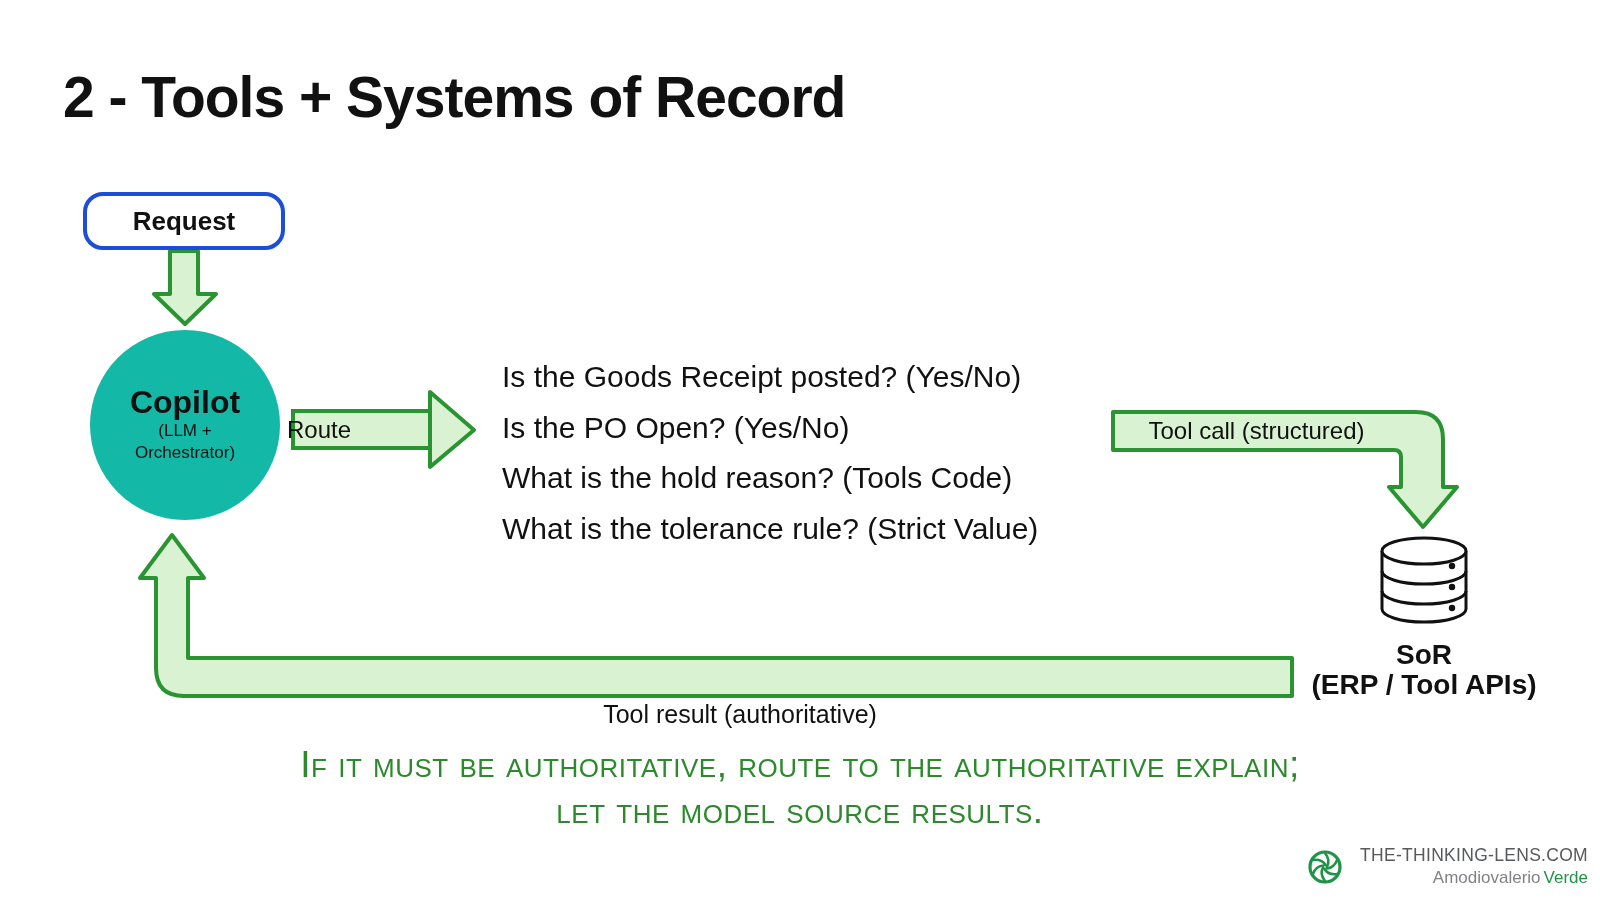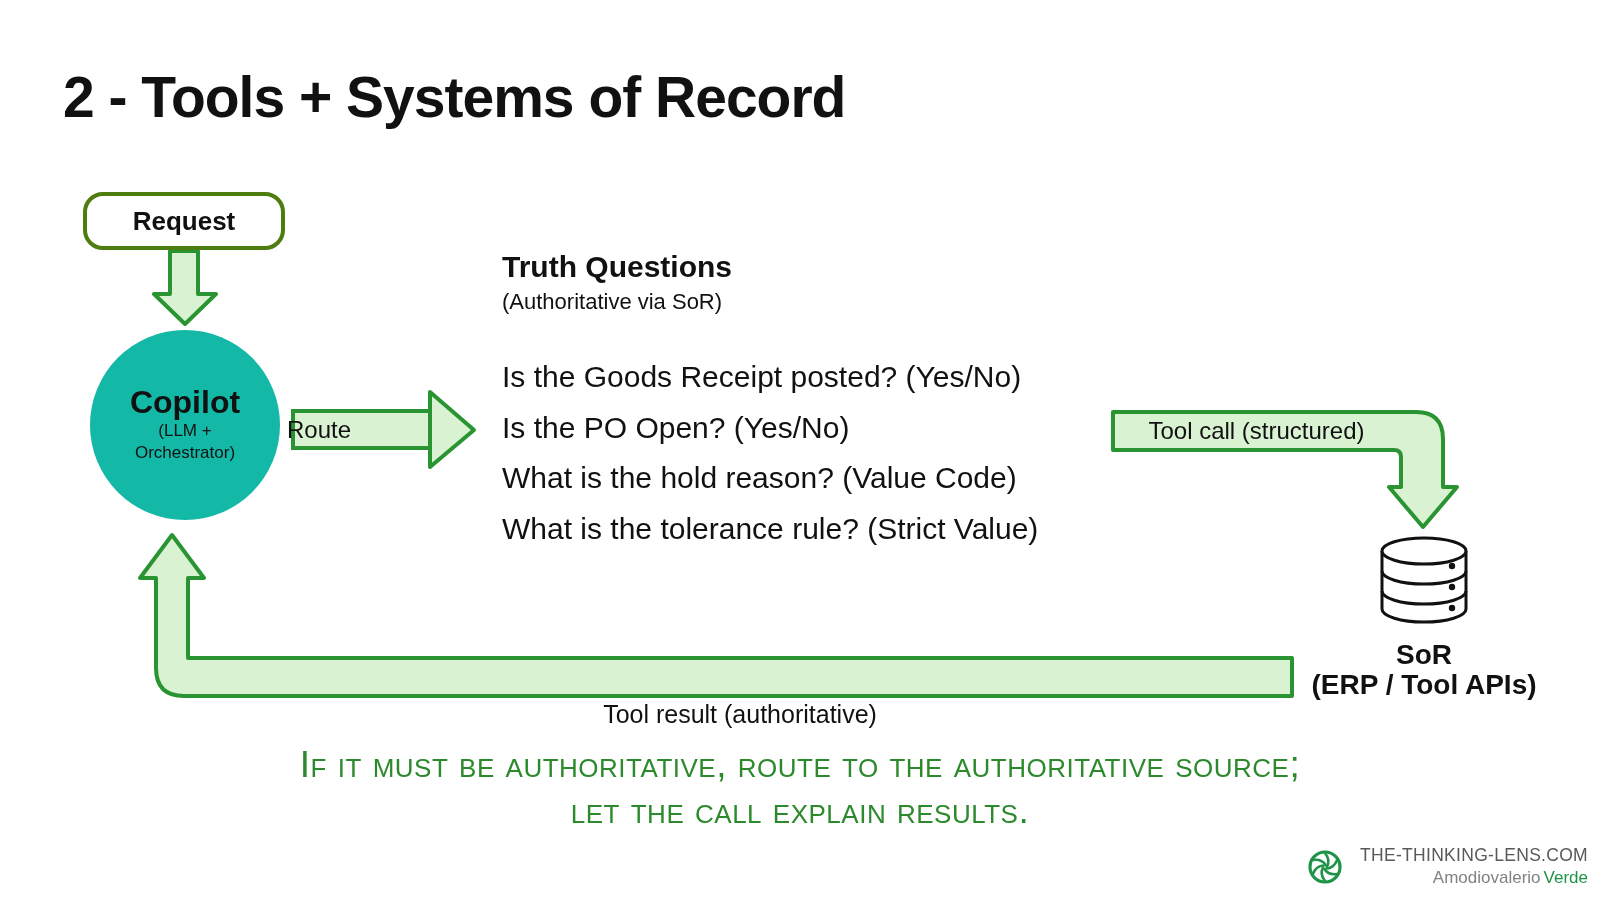--- a/index.html
+++ b/index.html
@@ -5,21 +5,21 @@
   html,body{margin:0;padding:0;background:#fff;}
   .canvas{
     position:relative;width:1600px;height:900px;background:#ffffff;
     font-family:"Liberation Sans",sans-serif;color:#111;overflow:hidden;
   }
   .abs{position:absolute;}
   .slide-title{
     left:63px;top:64px;font-size:57px;font-weight:700;letter-spacing:-1px;color:#111;
   }
   .request-node{
-    left:83px;top:192px;width:202px;height:58px;border:4px solid #4d7c0f;border-radius:20px;
+    left:83px;top:192px;width:202px;height:58px;border:4px solid #1d4ed8;border-radius:20px;
     display:flex;align-items:center;justify-content:center;box-sizing:border-box;
     font-size:26px;font-weight:700;background:#fff;
   }
   .copilot-circle{
     left:90px;top:330px;width:190px;height:190px;border-radius:50%;background:#14b8a6;
     display:flex;flex-direction:column;align-items:center;justify-content:center;text-align:center;
   }
   .copilot-name{font-size:32px;font-weight:700;line-height:1.05;}
   .copilot-sub{font-size:17px;line-height:1.3;}
   .diagram-svg{left:0;top:0;width:1600px;height:900px;pointer-events:none;}
@@ -90,39 +90,35 @@
   <div class="abs copilot-circle">
     <div class="copilot-name">Copilot</div>
     <div class="copilot-sub">(LLM +</div>
     <div class="copilot-sub">Orchestrator)</div>
   </div>
 
   <div class="abs route-label">Route</div>
   <div class="abs tool-call-label">Tool call (structured)</div>
   <div class="abs tool-result-label">Tool result (authoritative)</div>
 
-  <div class="abs truth-head">
-    <div class="truth-title">Truth Questions</div>
-    <div class="truth-sub">(Authoritative via SoR)</div>
-  </div>
   <div class="abs questions">
     <div>Is the Goods Receipt posted? (Yes/No)</div>
     <div>Is the PO Open? (Yes/No)</div>
-    <div>What is the hold reason? (Value Code)</div>
+    <div>What is the hold reason? (Tools Code)</div>
     <div>What is the tolerance rule? (Strict Value)</div>
   </div>
 
   <div class="abs sor-label">
     <div>SoR</div>
     <div>(ERP / Tool APIs)</div>
   </div>
 
   <div class="abs takeaway">
-    <div>If it must be authoritative, route to the authoritative source;</div>
-    <div>let the call explain results.</div>
+    <div>If it must be authoritative, route to the authoritative explain;</div>
+    <div>let the model source results.</div>
   </div>
 
   <div class="abs footer">
     <svg width="36" height="36" viewBox="0 0 36 36">
       <circle cx="18" cy="18" r="15" fill="none" stroke="#1f9347" stroke-width="3.2"></circle>
       <g stroke="#1f9347" stroke-width="2.6" fill="none" stroke-linecap="round">
         <path d="M18 4 Q 23.5 11 20 17.5"></path>
         <path d="M18 4 Q 23.5 11 20 17.5" transform="rotate(60 18 18)"></path>
         <path d="M18 4 Q 23.5 11 20 17.5" transform="rotate(120 18 18)"></path>
         <path d="M18 4 Q 23.5 11 20 17.5" transform="rotate(180 18 18)"></path>

